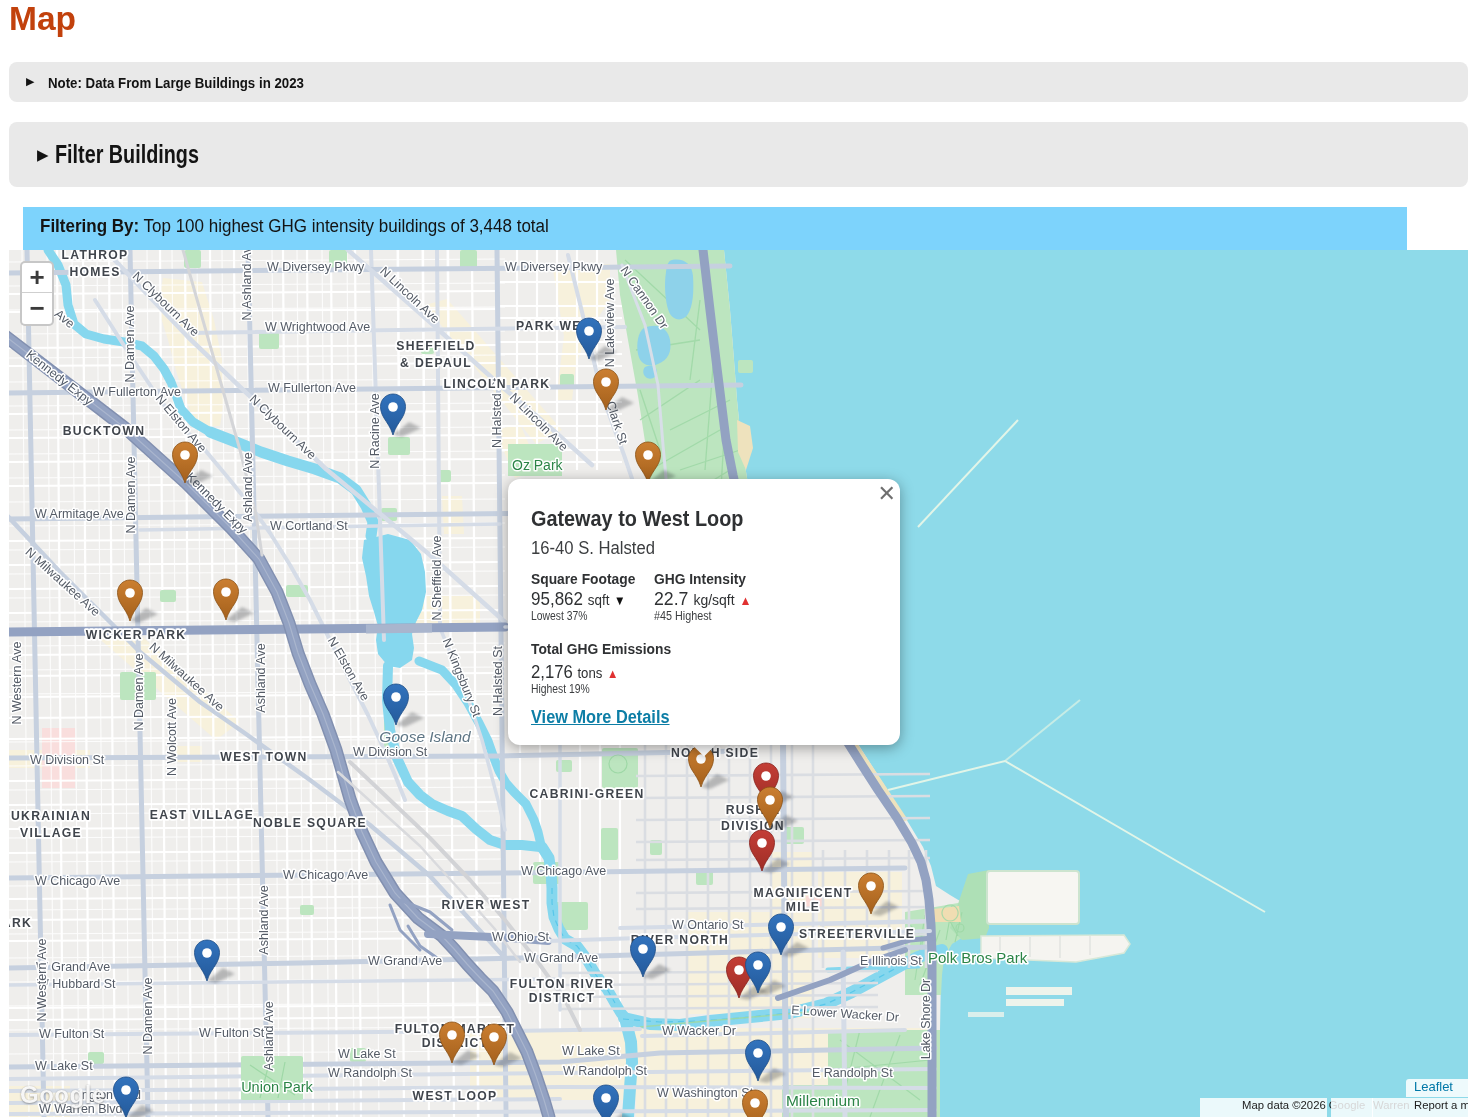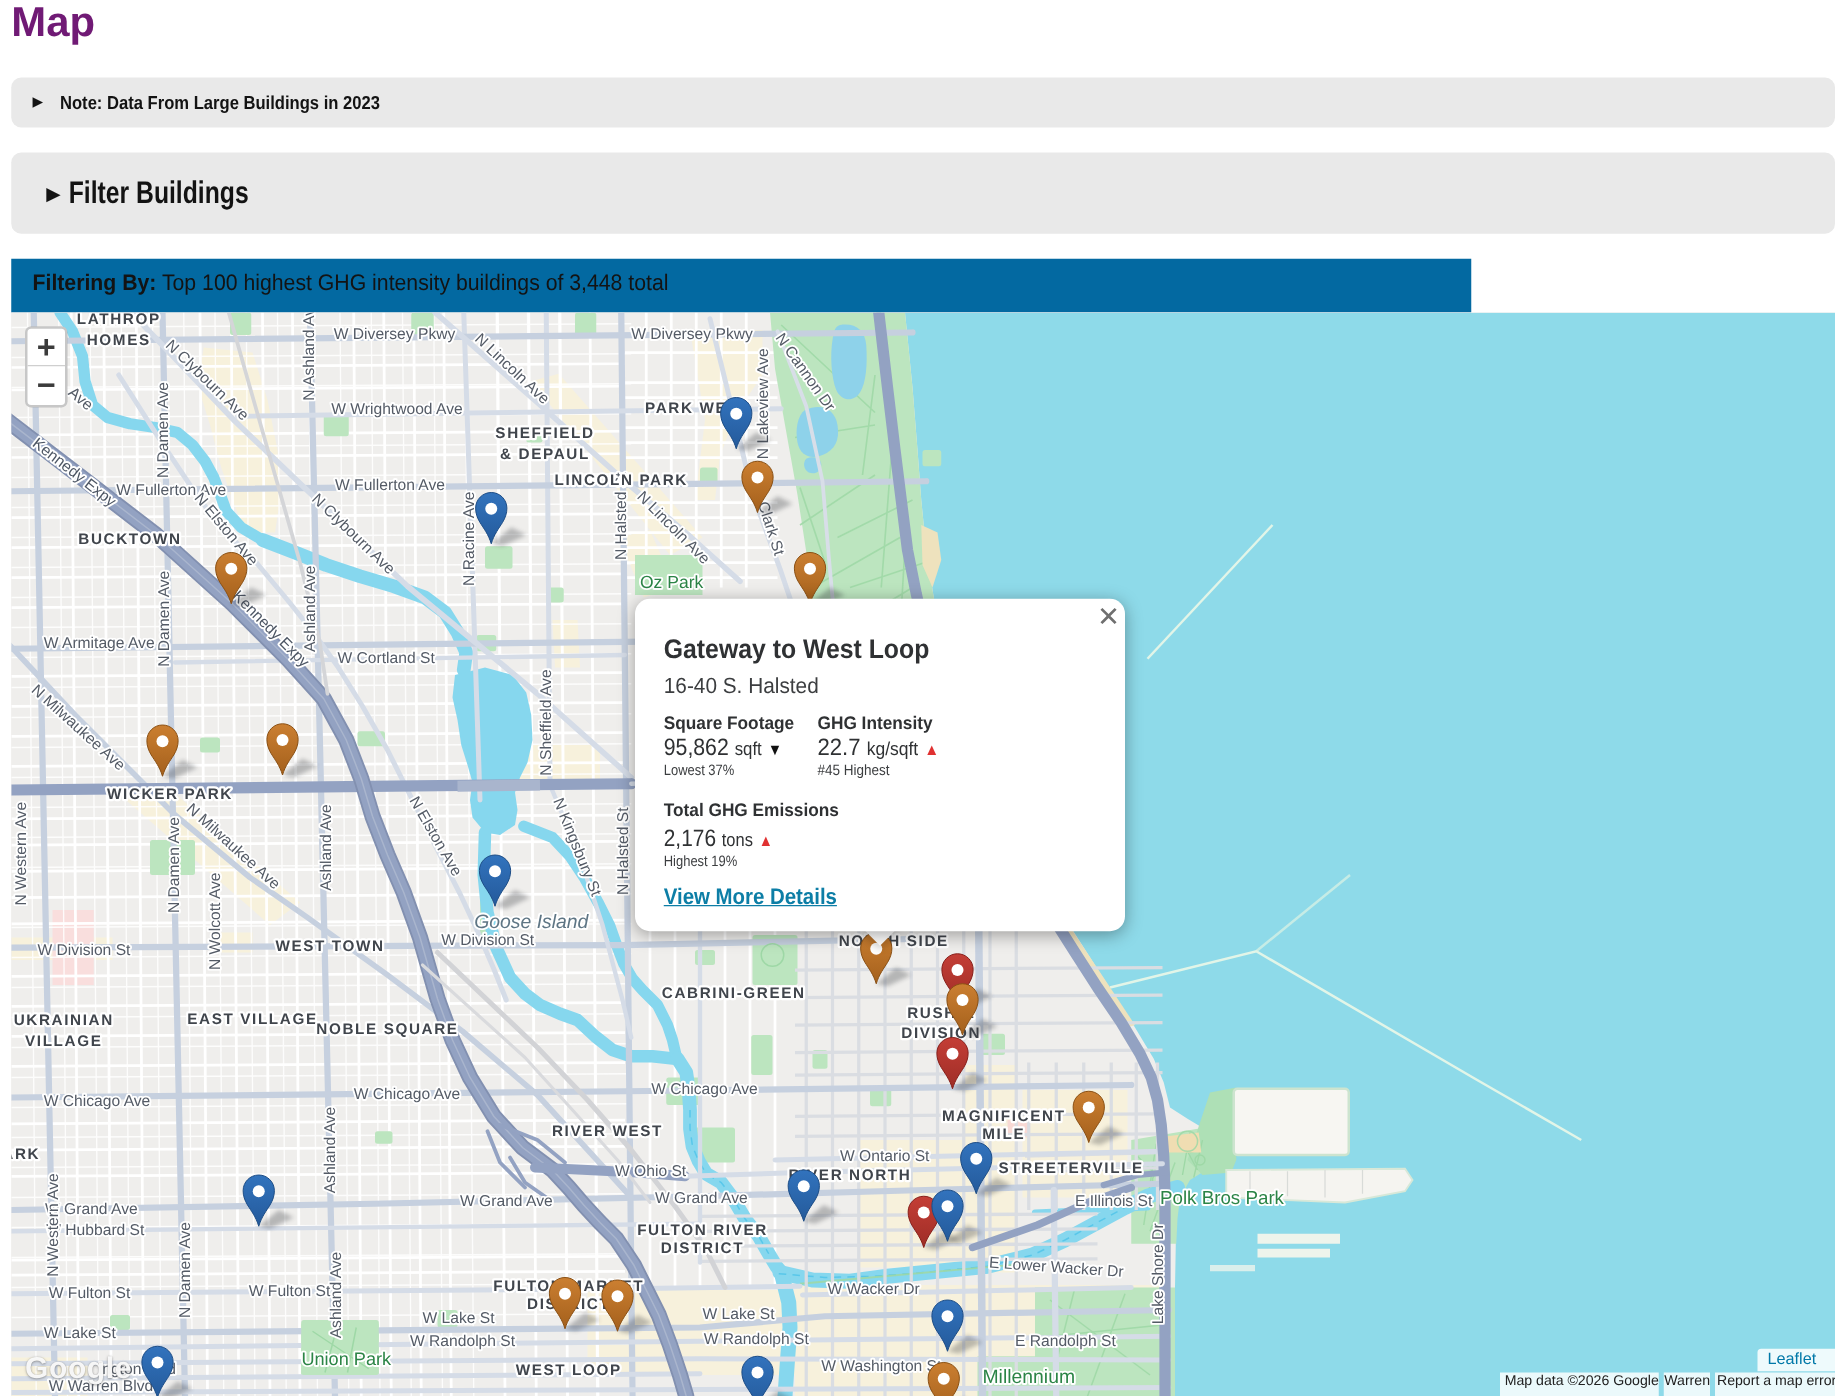--- a/index.html
+++ b/index.html
@@ -1,46 +1,46 @@
 <!DOCTYPE html>
 <html><head><meta charset="utf-8"><title>Map</title>
 <style>
 * { margin:0; padding:0; box-sizing:border-box; -webkit-font-smoothing:antialiased; }
 html,body { width:1477px; height:1117px; background:#fff; font-family:"Liberation Sans",sans-serif; }
 .wrap { position:relative; width:1477px; height:1117px; overflow:hidden; }
-h1 { position:absolute; left:9px; top:0px; font-size:33.5px; color:#701a75; letter-spacing:0; }
+h1 { position:absolute; left:9px; top:0px; font-size:33.5px; color:#c2410c; letter-spacing:0; }
 .acc { position:absolute; left:9px; width:1459px; background:#e9e9e9; border-radius:8px; color:#131313; }
 .acc1 { top:62px; height:40px; }
 .acc1 .lbl { position:absolute; left:39px; top:12px; font-weight:bold; font-size:15px; transform:scaleX(0.885); transform-origin:0 50%; display:inline-block; white-space:nowrap; }
 .acc1 .tri { position:absolute; left:17px; top:13px; font-size:11px; }
 .acc2 { top:122px; height:65px; }
 .acc2 .lbl { position:absolute; left:46px; top:18px; font-weight:bold; font-size:25px; transform:scaleX(0.791); transform-origin:0 50%; display:inline-block; white-space:nowrap; }
 .acc2 .tri { position:absolute; left:28px; top:24px; font-size:15px; }
-.fbar { position:absolute; left:9px; top:207px; width:1168px; height:43px; background:#0369a1; }
+.fbar { position:absolute; left:23px; top:207px; width:1384px; height:43px; background:#7dd3fc; }
 .fbar .t { position:absolute; left:17px; top:9px; font-size:18px; color:#131313; transform:scaleX(0.944); transform-origin:0 50%; display:inline-block; white-space:nowrap; }
 .map { position:absolute; left:9px; top:250px; width:1459px; height:867px; overflow:hidden; background:#efeeec; }
 .zoomctl { position:absolute; left:11px; top:11px; width:34px; height:65px; background:#fff; border:2px solid rgba(0,0,0,0.22); border-radius:5px; z-index:30; }
 .zoomctl .zin,.zoomctl .zout { position:absolute; left:0; width:30px; height:30px; text-align:center; font-size:26px; font-weight:bold; color:#3b3b3b; line-height:29px; }
 .zin { top:0; border-bottom:1px solid #cfcfcf; }
 .zout { top:31px; }
 .popup { position:absolute; left:499px; top:229px; width:392px; height:266px; background:#fff; border-radius:12px; box-shadow:0 3px 14px rgba(0,0,0,0.35); z-index:20; }
 .ptip { position:absolute; left:684px; top:480px; width:22px; height:22px; background:#fff; transform:rotate(45deg); box-shadow:3px 3px 6px rgba(0,0,0,0.12); z-index:19; }
 .popup .close { position:absolute; right:4px; top:2px; font-size:22px; color:#6f6f6f; font-weight:normal; }
 .popup .title { position:absolute; left:23px; top:28px; font-size:21.5px; font-weight:bold; color:#2f3133; transform:scaleX(0.923); transform-origin:0 50%; white-space:nowrap; }
 .popup .addr { position:absolute; left:23px; top:59px; font-size:17.5px; color:#3c3e40; transform:scaleX(0.951); transform-origin:0 50%; white-space:nowrap; }
 .popup .h { position:absolute; font-size:14.5px; font-weight:bold; color:#2f3133; transform:scaleX(0.952); transform-origin:0 50%; white-space:nowrap; }
 .popup .v { position:absolute; font-size:19px; color:#2f3133; transform:scaleX(0.93); transform-origin:0 50%; white-space:nowrap; }
 .popup .v .u { font-size:15px; }
 .popup .s { position:absolute; font-size:12px; color:#3c3e40; transform:scaleX(0.93); transform-origin:0 50%; white-space:nowrap; }
 .dn { color:#111; font-size:13px; }
 .up { color:#e03131; font-size:13px; }
 .popup a { position:absolute; left:23px; top:228px; font-size:18px; font-weight:bold; color:#0d7ea6; text-decoration:underline; transform:scaleX(0.907); transform-origin:0 50%; white-space:nowrap; display:inline-block; }
 .leaflet { position:absolute; right:0; bottom:20px; background:rgba(255,255,255,0.85); padding:0px 15px 3px 8px; font-size:13px; line-height:15px; z-index:25; border-radius:3px 0 0 0; }
 .leaflet span { color:#0078a8; }
-.attr { position:absolute; bottom:0px; height:19px; font-size:11.3px; color:#212121; background:rgba(255,255,255,0.82); z-index:25; white-space:nowrap; text-align:right; line-height:15px; }
+.attr { position:absolute; bottom:0px; height:19px; font-size:11.3px; color:#212121; background:rgba(255,255,255,0.82); z-index:25; white-space:nowrap; text-align:right; line-height:15px;padding-left:42px; }
 .glogo { position:absolute; left:11px; bottom:8px; z-index:25; font-size:24px; font-weight:bold; color:rgba(255,255,255,0.92); letter-spacing:0.5px; text-shadow:0 1px 2px rgba(102,102,102,0.55), 0 0 1px rgba(120,120,120,0.5); }
 </style></head>
 <body>
 <div class="wrap">
 <h1>Map</h1>
 <div class="acc acc1">
       <span class="tri">▶</span>
       <span class="lbl">Note: Data From Large Buildings in 2023</span>
     </div>
 <div class="acc acc2">

